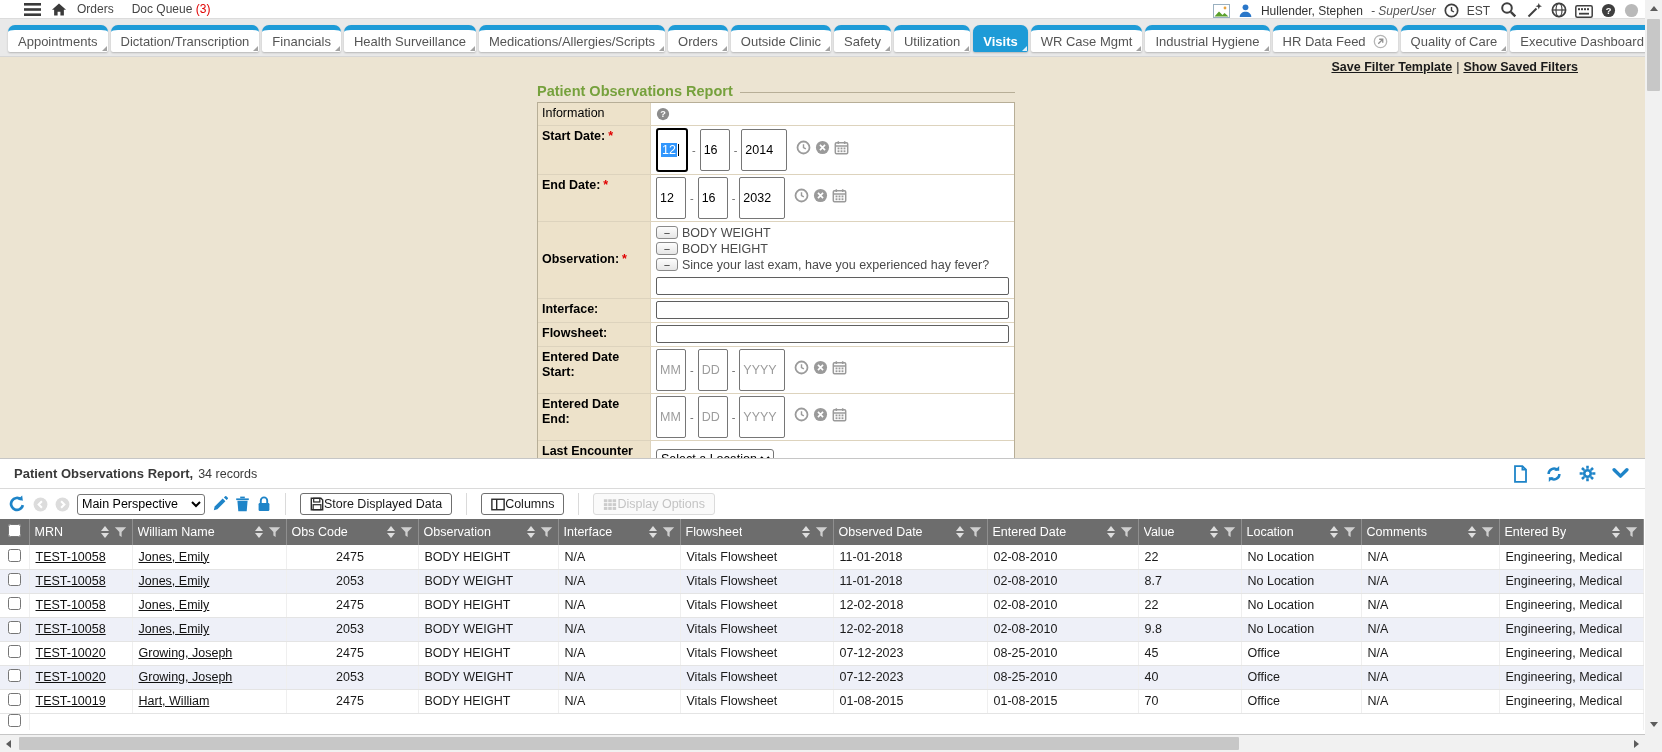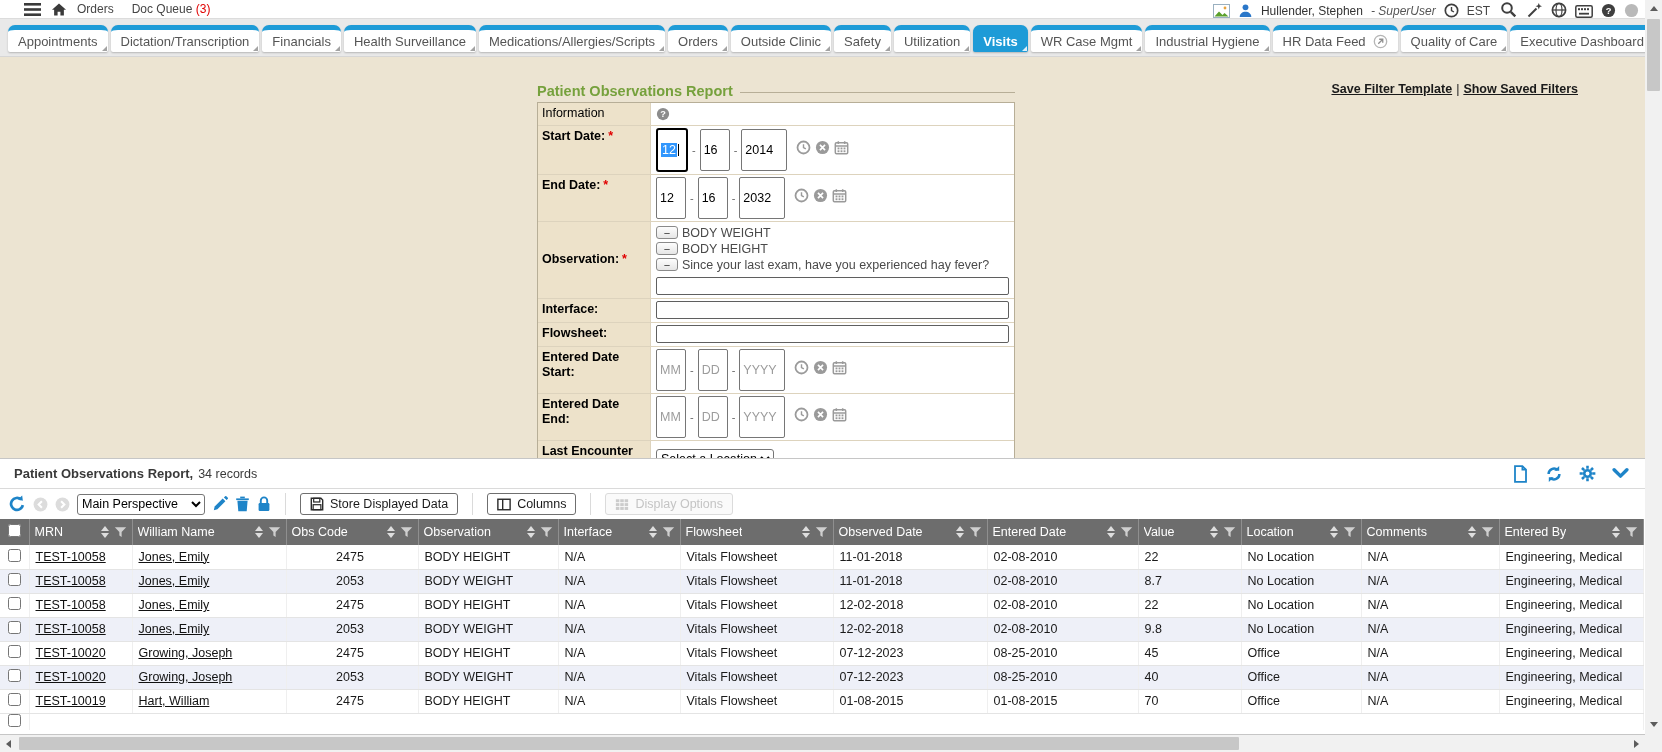--- a/index.html
+++ b/index.html
@@ -20,21 +20,21 @@
   
   .tabbar{position:absolute;top:19px;left:0;width:1645px;height:38px;background:#e9e9e9;border-bottom:1px solid #d6d6d6;display:flex;align-items:flex-start;padding:6px 0 0 8px;gap:3px;box-sizing:border-box;z-index:5;}
   .tab{position:relative;background:#fff;border-top:5px solid #1e9bd7;border-radius:7px 7px 2px 2px;height:27px;box-sizing:border-box;display:flex;align-items:center;padding:0 10px;color:#555;font-size:13px;cursor:pointer;box-shadow:0 1px 2px rgba(0,0,0,.22);white-space:nowrap;}
   .tab.active{background:#1e9bd7;color:#fff;font-weight:bold;}
   .tab .fold{position:absolute;right:1px;bottom:1px;width:0;height:0;border-left:5px solid transparent;border-bottom:5px solid #a3a3a3;}
   .tab.active .fold{border-bottom-color:#dff0fa;}
   .tab .ext{display:inline-flex;margin-left:7px;}
   .tab .ext svg{width:15px;height:15px;}
 
   
-  .filter-links{position:absolute;top:82px;right:84px;font-size:12.5px;font-weight:bold;color:#222;z-index:2;}
+  .filter-links{position:absolute;top:60px;right:84px;font-size:12.5px;font-weight:bold;color:#222;z-index:2;}
   .filter-links a{color:#1a1a1a;text-decoration:underline;cursor:pointer;}
   .filter-links .sep{font-weight:normal;margin:0 4px;}
 
   
   .form-wrap{position:absolute;left:537px;top:83px;width:478px;z-index:2;}
   .form-title-row{display:flex;align-items:center;gap:7px;margin-bottom:3px;}
   .form-title{color:#76a13d;font-weight:bold;font-size:14.5px;white-space:nowrap;}
   .title-line{flex:1;height:1px;background:#b7ae97;margin-top:3px;}
   .form-box{border:1px solid #b7ae97;background:#fff;}
   .frow{display:flex;border-bottom:1px solid #ddd3bd;}
@@ -69,21 +69,21 @@
   .panel{position:absolute;top:458px;left:0;width:1645px;height:277px;background:#fff;border:1px solid #c6c6c6;border-left:none;border-right:none;box-sizing:border-box;overflow:hidden;z-index:2;}
   .panel-head{height:30px;border-bottom:1px solid #dadada;display:flex;align-items:center;padding:0 14px;box-sizing:border-box;}
   .panel-title{font-size:13px;color:#3a3a3a;font-weight:bold;}
   .panel-count{font-size:12.5px;color:#3a3a3a;font-weight:normal;margin-left:5px;}
   .panel-head-icons{margin-left:auto;display:flex;align-items:center;gap:16px;margin-right:2px;}
   .panel-head-icons span{display:inline-flex;cursor:pointer;}
 
   .toolbar{height:30px;display:flex;align-items:center;padding:0 8px;gap:7px;box-sizing:border-box;}
   .toolbar span{display:inline-flex;}
   .tb-sep{width:1px;height:22px;background:#dadada;margin:0 7px;}
-  .tb-btn{display:flex;align-items:center;gap:6px;border:1px solid #6f6f6f;border-radius:3px;background:#fff;height:22px;padding:0 9px;font-size:12.5px;color:#1a1a1a;cursor:pointer;font-family:"Liberation Sans",sans-serif;}
+  .tb-btn{display:flex;align-items:center;border:1px solid #6f6f6f;border-radius:3px;background:#fff;height:22px;padding:0 9px;font-size:12.5px;color:#1a1a1a;cursor:pointer;font-family:"Liberation Sans",sans-serif;}
   .tb-btn.disabled{border-color:#dbdbdb;color:#c4c4c4;background:#fafafa;cursor:default;}
   .persp-select{width:128px;}
 
   table.grid{border-collapse:collapse;table-layout:fixed;width:1643px;font-size:12.5px;}
   .grid thead th{background:#6d6d6d;color:#fff;font-weight:normal;text-align:left;padding:0 5px;height:26px;border-right:1px solid #8f8f8f;box-sizing:border-box;cursor:pointer;}
   .th-flex{display:flex;align-items:center;gap:5px;}
   .th-label{overflow:hidden;white-space:nowrap;}
   .sort-icon{display:inline-flex;flex-direction:column;gap:2px;margin-left:auto;cursor:pointer;}
   .tri-up{width:0;height:0;border-left:4px solid transparent;border-right:4px solid transparent;border-bottom:5px solid #dedede;}
   .tri-dn{width:0;height:0;border-left:4px solid transparent;border-right:4px solid transparent;border-top:5px solid #dedede;}

